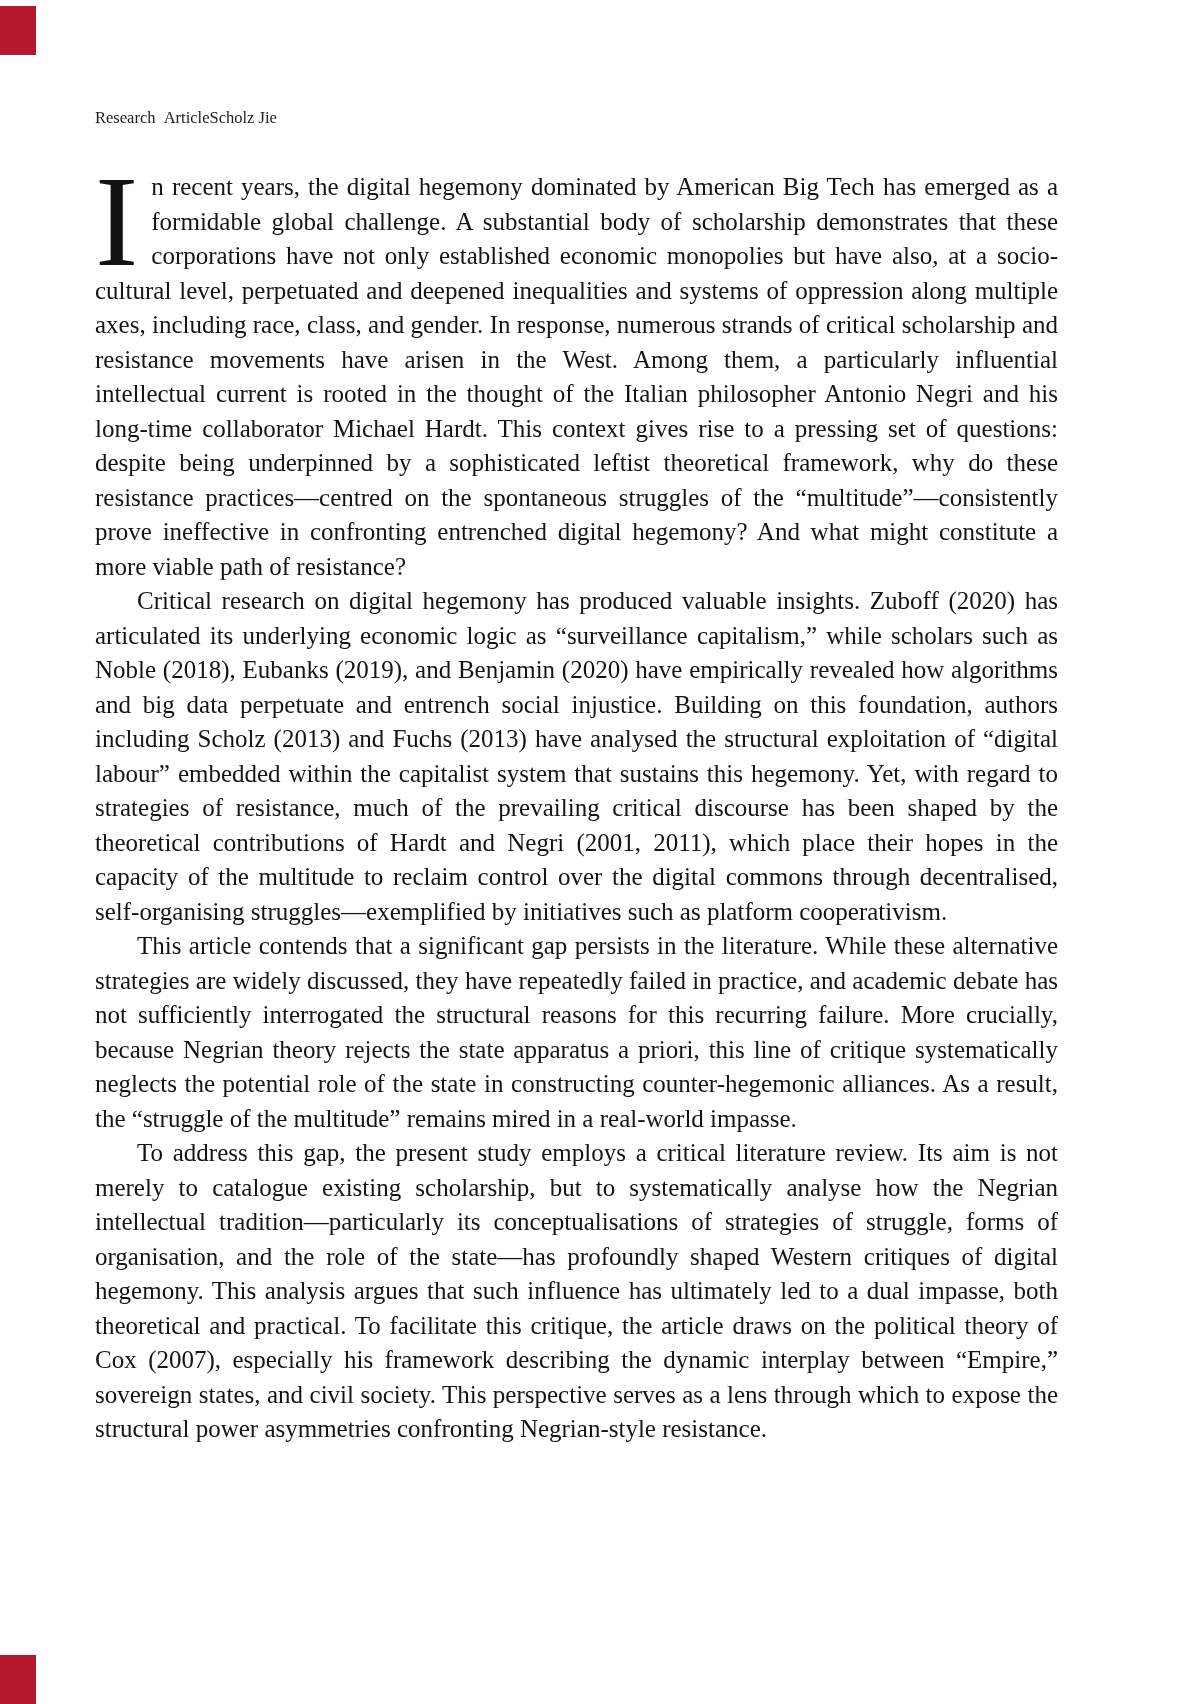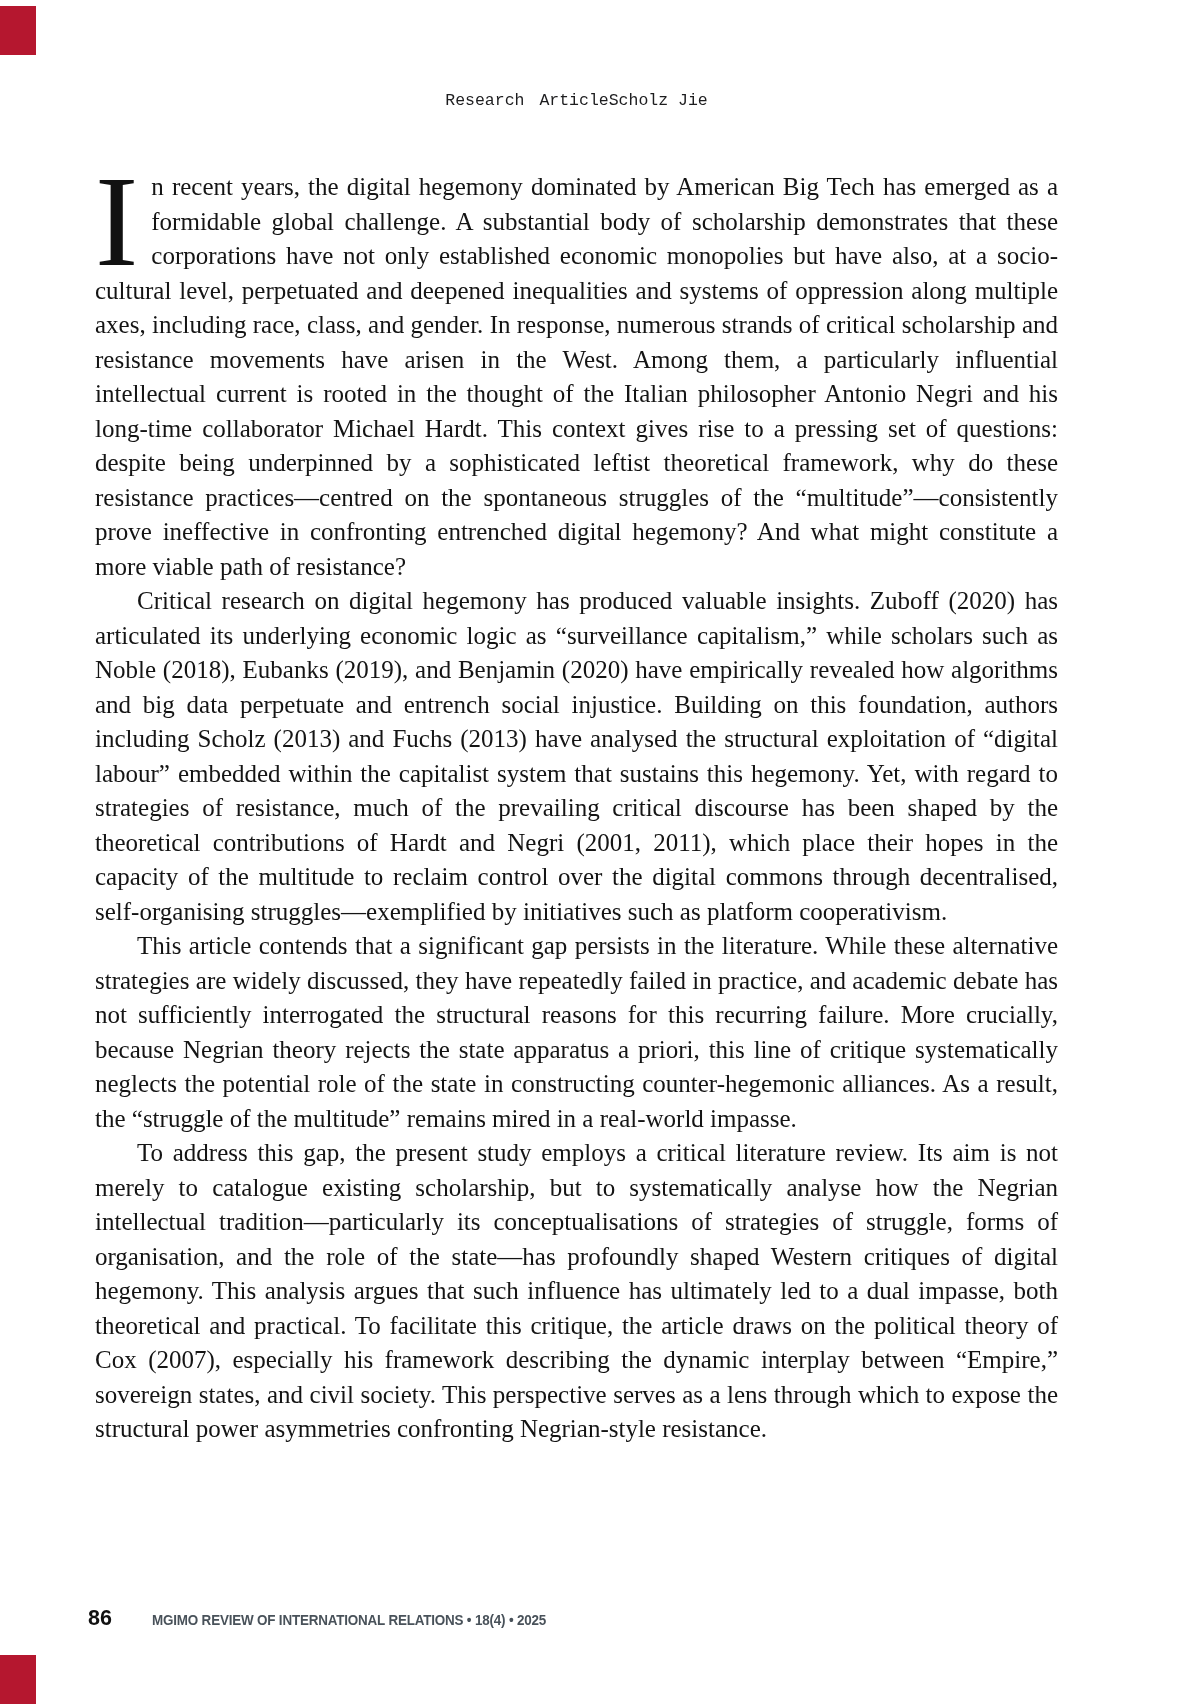--- a/index.html
+++ b/index.html
@@ -17,26 +17,26 @@
     left: 0;
     width: 36px;
     height: 49px;
     background: #b5172f;
   }
   .edge-tab.top { top: 6px; }
   .edge-tab.bottom { top: 1655px; }
   .running-header {
     position: absolute;
     left: 95px;
-    top: 91px;
+    top: 108px;
     width: 963px;
     display: flex;
-    justify-content: center;
+    justify-content: flex-start;
     align-items: baseline;
-    font-family: Liberation Mono, monospace;
+    font-family: Liberation Serif, serif;
     font-size: 16.5px;
     color: #1d1d1f;
   }
   .running-header .left { word-spacing: 5px; }
   .article-body {
     position: absolute;
     left: 95px;
     top: 170px;
     width: 963px;
     font-family: "Liberation Serif", serif;
@@ -95,18 +95,14 @@
     <span class="right">Scholz Jie</span>
   </div>
 
   <div class="article-body">
     <p class="first"><span class="dropcap">I</span><span>n recent years, the digital hegemony dominated by American Big Tech has emerged as a formidable global challenge. A substantial body of scholarship demonstrates that these corporations have not only established economic monopolies but have also, at a socio-cultural level, perpetuated and deepened inequalities and systems of oppression along multiple axes, including race, class, and gender. In response, numerous strands of critical scholarship and resistance movements have arisen in the West. Among them, a particularly influential intellectual current is rooted in the thought of the Italian philosopher Antonio Negri and his long-time collaborator Michael Hardt. This context gives rise to a pressing set of questions: despite being underpinned by a sophisticated leftist theoretical framework, why do these resistance practices—centred on the spontaneous struggles of the “multitude”—consistently prove ineffective in confronting entrenched digital hegemony? And what might constitute a more viable path of resistance?</span></p>
     <p>Critical research on digital hegemony has produced valuable insights. Zuboff (2020) has articulated its underlying economic logic as “surveillance capitalism,” while scholars such as Noble (2018), Eubanks (2019), and Benjamin (2020) have empirically revealed how algorithms and big data perpetuate and entrench social injustice. Building on this foundation, authors including Scholz (2013) and Fuchs (2013) have analysed the structural exploitation of “digital labour” embedded within the capitalist system that sustains this hegemony. Yet, with regard to strategies of resistance, much of the prevailing critical discourse has been shaped by the theoretical contributions of Hardt and Negri (2001, 2011), which place their hopes in the capacity of the multitude to reclaim control over the digital commons through decentralised, self-organising struggles—exemplified by initiatives such as platform cooperativism.</p>
     <p>This article contends that a significant gap persists in the literature. While these alternative strategies are widely discussed, they have repeatedly failed in practice, and academic debate has not sufficiently interrogated the structural reasons for this recurring failure. More crucially, because Negrian theory rejects the state apparatus a priori, this line of critique systematically neglects the potential role of the state in constructing counter-hegemonic alliances. As a result, the “struggle of the multitude” remains mired in a real-world impasse.</p>
     <p>To address this gap, the present study employs a critical literature review. Its aim is not merely to catalogue existing scholarship, but to systematically analyse how the Negrian intellectual tradition—particularly its conceptualisations of strategies of struggle, forms of organisation, and the role of the state—has profoundly shaped Western critiques of digital hegemony. This analysis argues that such influence has ultimately led to a dual impasse, both theoretical and practical. To facilitate this critique, the article draws on the political theory of Cox (2007), especially his framework describing the dynamic interplay between “Empire,” sovereign states, and civil society. This perspective serves as a lens through which to expose the structural power asymmetries confronting Negrian-style resistance.</p>
   </div>
 
-  <div class="page-footer">
-    <span class="page-number">86</span>
-    <span class="journal-line">MGIMO REVIEW OF INTERNATIONAL RELATIONS  •  18(4) • 2025</span>
-  </div>
 
 </div>
 
 </body></html>

